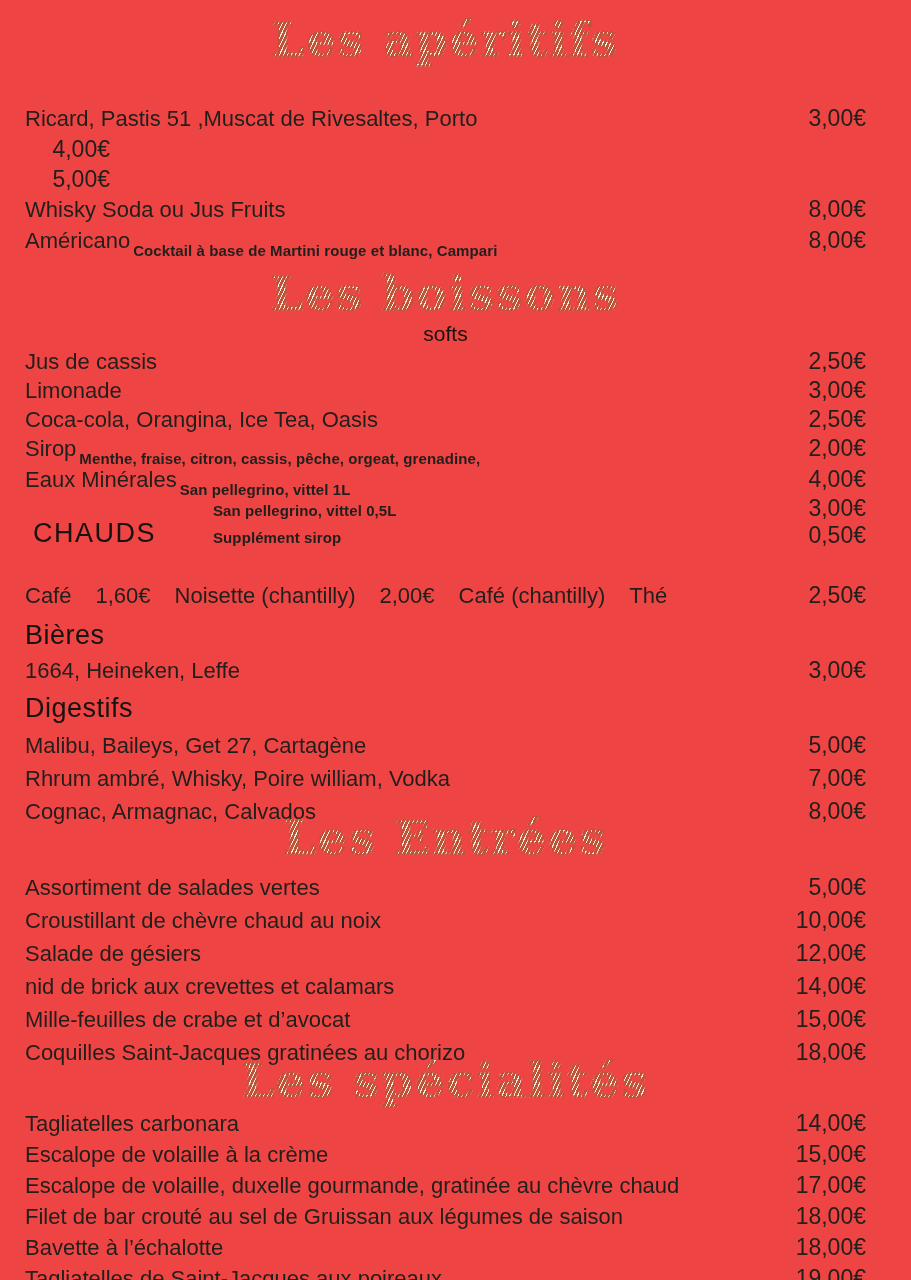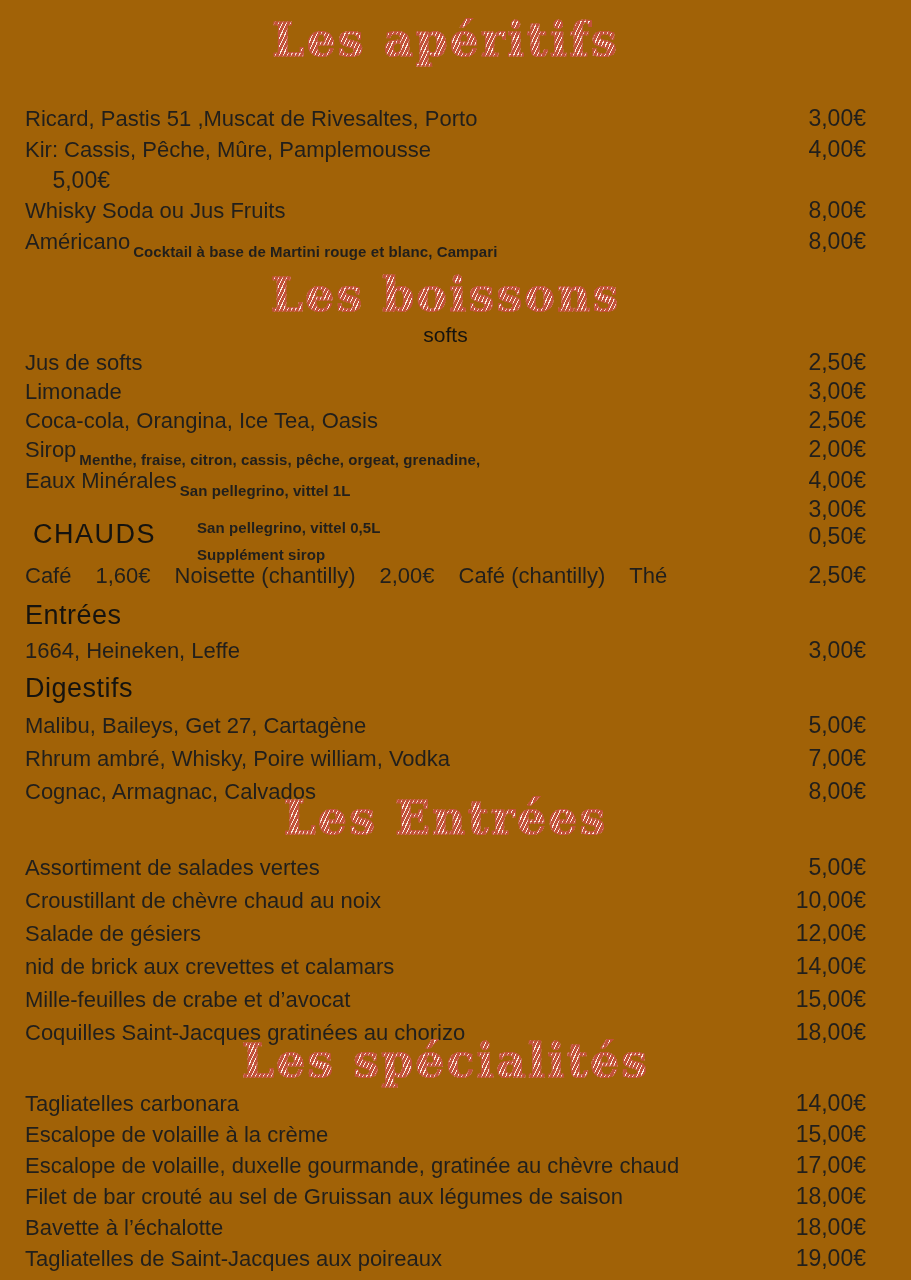--- a/index.html
+++ b/index.html
@@ -1,19 +1,19 @@
 <!DOCTYPE html>
 <html lang="fr"><head>
 <meta charset="utf-8">
 <style>
   html,body{margin:0;padding:0;}
   .page{
     position:relative;
     width:911px;height:1280px;
-    background:#a16207;
+    background:#ef4444;
     overflow:hidden;
     box-sizing:border-box;
     padding:14px 45px 0 25px;
     color:#211f1c;
     font-family:"Liberation Sans","DejaVu Sans",sans-serif;
   }
   section{display:block;}
 
   
   .section-title{
@@ -63,34 +63,34 @@
   .price{
     flex:0 0 auto;
     min-width:85px;
     text-align:right;
     font-size:23px;
   }
 
   
   .menu-row.sub{line-height:24px;}
   .menu-row.sub .item-name-wrap{padding-left:172px;}
-  .menu-row.sub .item-note{top:16px;margin-left:0;}
+  .menu-row.sub .item-note{top:0;margin-left:16px;}
 
   
   .inline-heading{
     font-size:27px;
     line-height:34px;
     margin:4px 0;
     letter-spacing:.5px;
     color:#15130f;
   }
   .inline-heading.overlap{margin:-34px 0 10px 8px;letter-spacing:1.5px;}
 
   
-  .menu-row.multi{margin:10px 0 8px;gap:25px;}
+  .menu-row.multi{margin:31px 0 8px;gap:25px;}
   .multi-parts{display:flex;gap:24px;flex-wrap:nowrap;align-items:baseline;}
 
   
   #menu section:nth-child(1) .section-title{margin-bottom:36px;}
   #menu section:nth-child(1) .menu-row{line-height:30px;}
   #menu section:nth-child(2) .section-title{margin-top:10px;}
   #menu section:nth-child(2) .inline-heading{margin-top:6px;}
   #menu section:nth-child(2) .inline-heading.overlap{margin-top:-34px;}
   #menu section:nth-child(2) .menu-row:nth-last-child(-n+3){line-height:33px;}
   #menu section:nth-child(3) .section-title{margin-top:-16px;margin-bottom:6px;}
@@ -102,40 +102,39 @@
 <body>
 
 <div class="page" id="menu">
     <section class="menu-section">
       <h2 class="section-title">Les apéritifs</h2>
       <div class="menu-row">
         <div class="item-name-wrap"><span class="item-name">Ricard, Pastis 51 ,Muscat de Rivesaltes, Porto</span></div>
         <div class="price">3,00€</div>
       </div>
       <div class="menu-row">
-        <div class="item-name-wrap"><span class="item-name">Kir: Cassis, Pêche, Mûre, Pamplemousse</span></div>
         <div class="price">4,00€</div>
       </div>
       <div class="menu-row">
         <div class="price">5,00€</div>
       </div>
       <div class="menu-row">
         <div class="item-name-wrap"><span class="item-name">Whisky Soda ou Jus Fruits</span></div>
         <div class="price">8,00€</div>
       </div>
       <div class="menu-row">
         <div class="item-name-wrap"><span class="item-name">Américano</span><span class="item-note">Cocktail à base de Martini rouge et blanc, Campari</span></div>
         <div class="price">8,00€</div>
       </div>
     </section>
     <section class="menu-section">
       <h2 class="section-title">Les boissons</h2>
       <div class="section-subtitle">softs</div>
       <div class="menu-row">
-        <div class="item-name-wrap"><span class="item-name">Jus de softs</span></div>
+        <div class="item-name-wrap"><span class="item-name">Jus de cassis</span></div>
         <div class="price">2,50€</div>
       </div>
       <div class="menu-row">
         <div class="item-name-wrap"><span class="item-name">Limonade</span></div>
         <div class="price">3,00€</div>
       </div>
       <div class="menu-row">
         <div class="item-name-wrap"><span class="item-name">Coca-cola, Orangina, Ice Tea, Oasis</span></div>
         <div class="price">2,50€</div>
       </div>
@@ -160,21 +159,21 @@
         <div class="multi-parts item-name-wrap">
           <span class="multi-part">Café</span>
           <span class="multi-part">1,60€</span>
           <span class="multi-part">Noisette (chantilly)</span>
           <span class="multi-part">2,00€</span>
           <span class="multi-part">Café (chantilly)</span>
           <span class="multi-part">Thé</span>
         </div>
         <div class="price">2,50€</div>
       </div>
-      <div class="inline-heading">Entrées</div>
+      <div class="inline-heading">Bières</div>
       <div class="menu-row">
         <div class="item-name-wrap"><span class="item-name">1664, Heineken, Leffe</span></div>
         <div class="price">3,00€</div>
       </div>
       <div class="inline-heading">Digestifs</div>
       <div class="menu-row">
         <div class="item-name-wrap"><span class="item-name">Malibu, Baileys, Get 27, Cartagène</span></div>
         <div class="price">5,00€</div>
       </div>
       <div class="menu-row">

